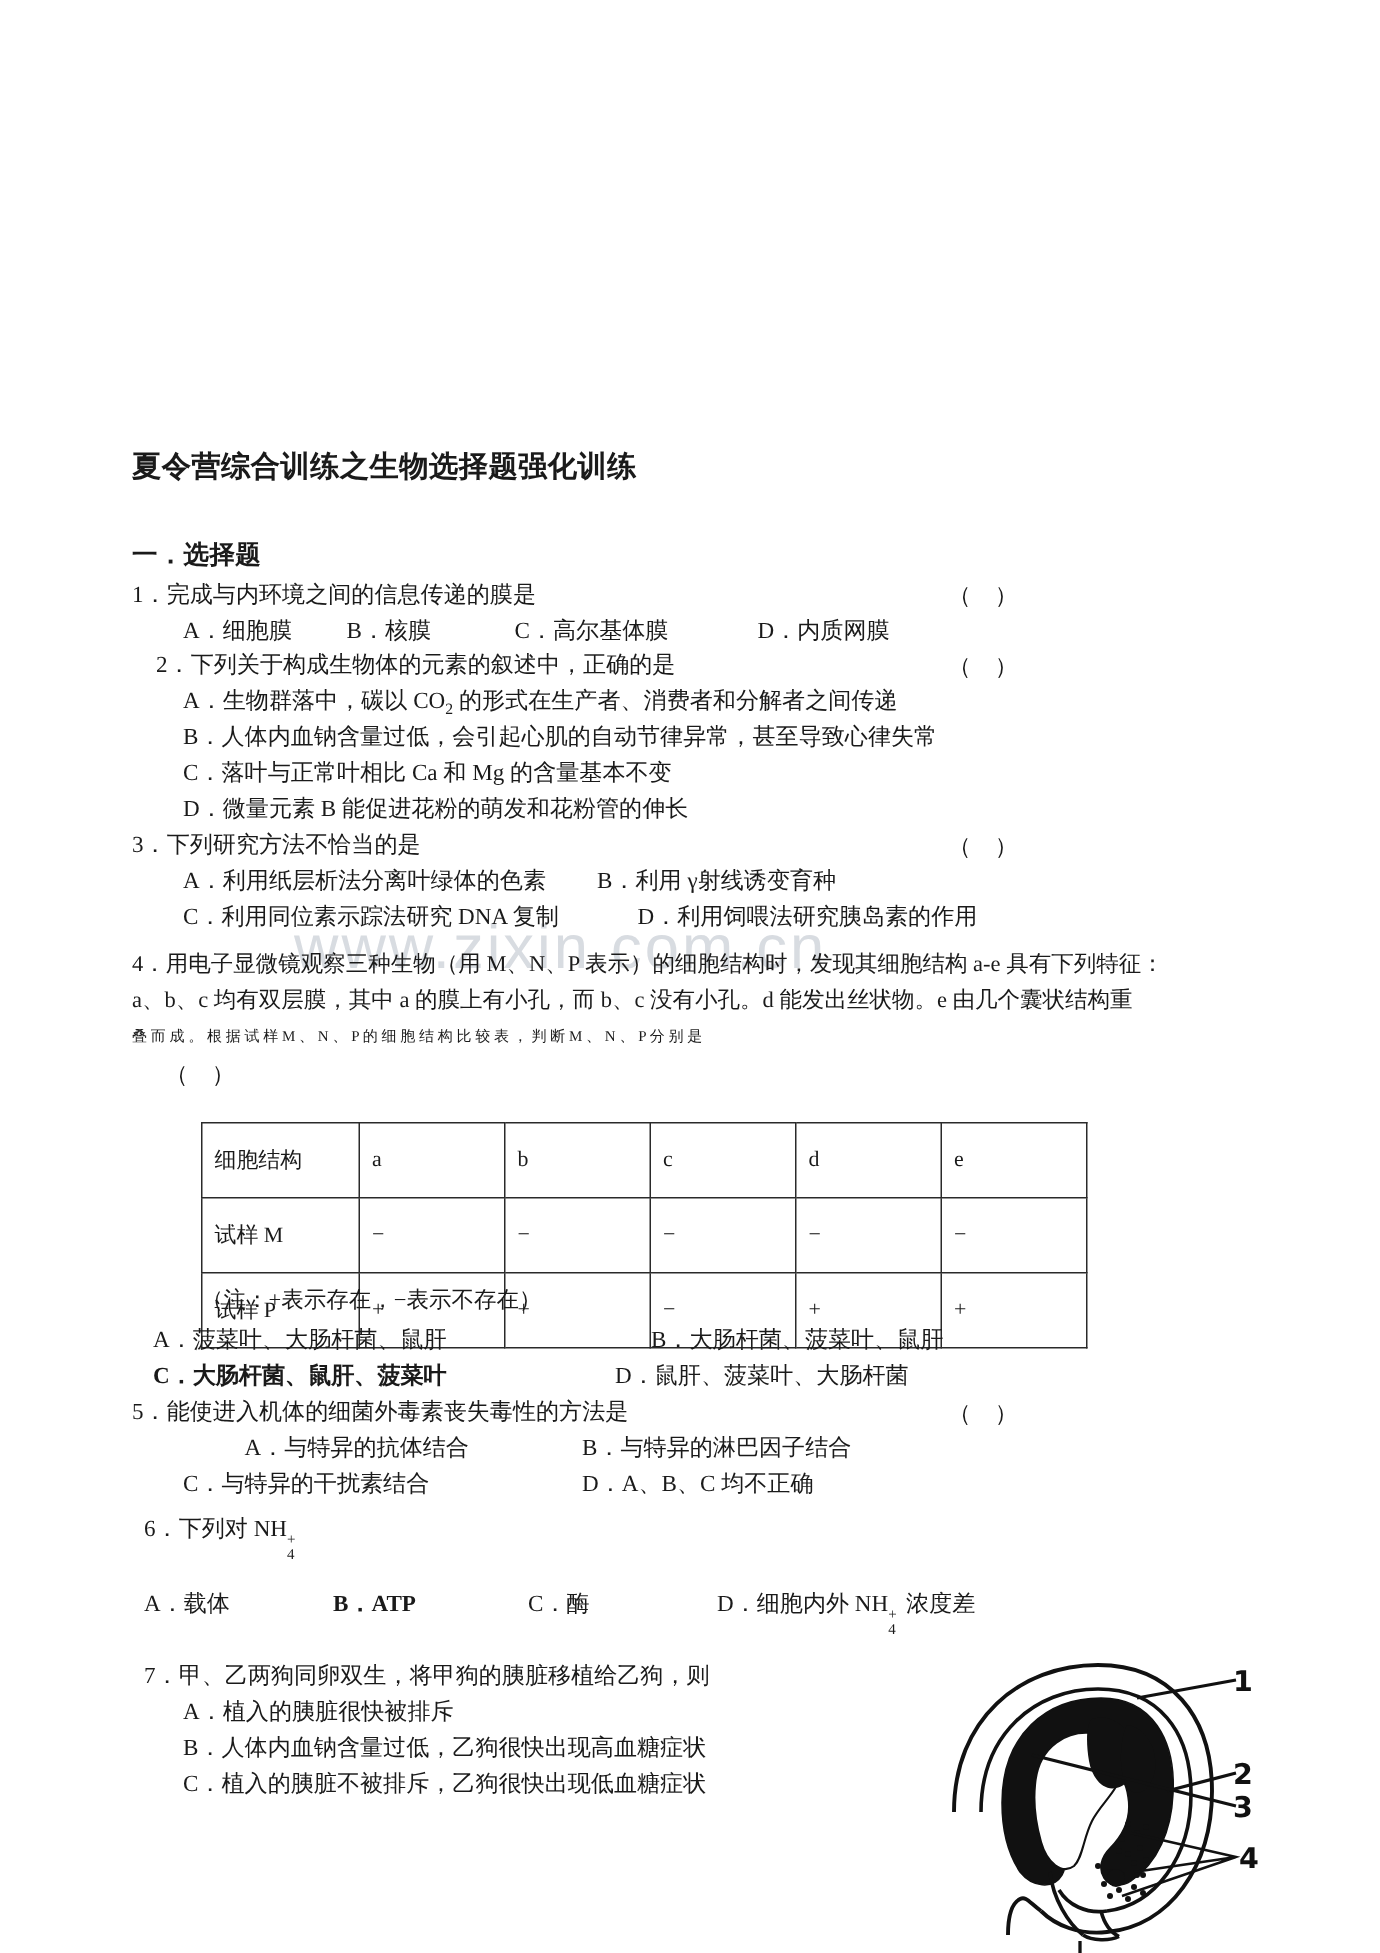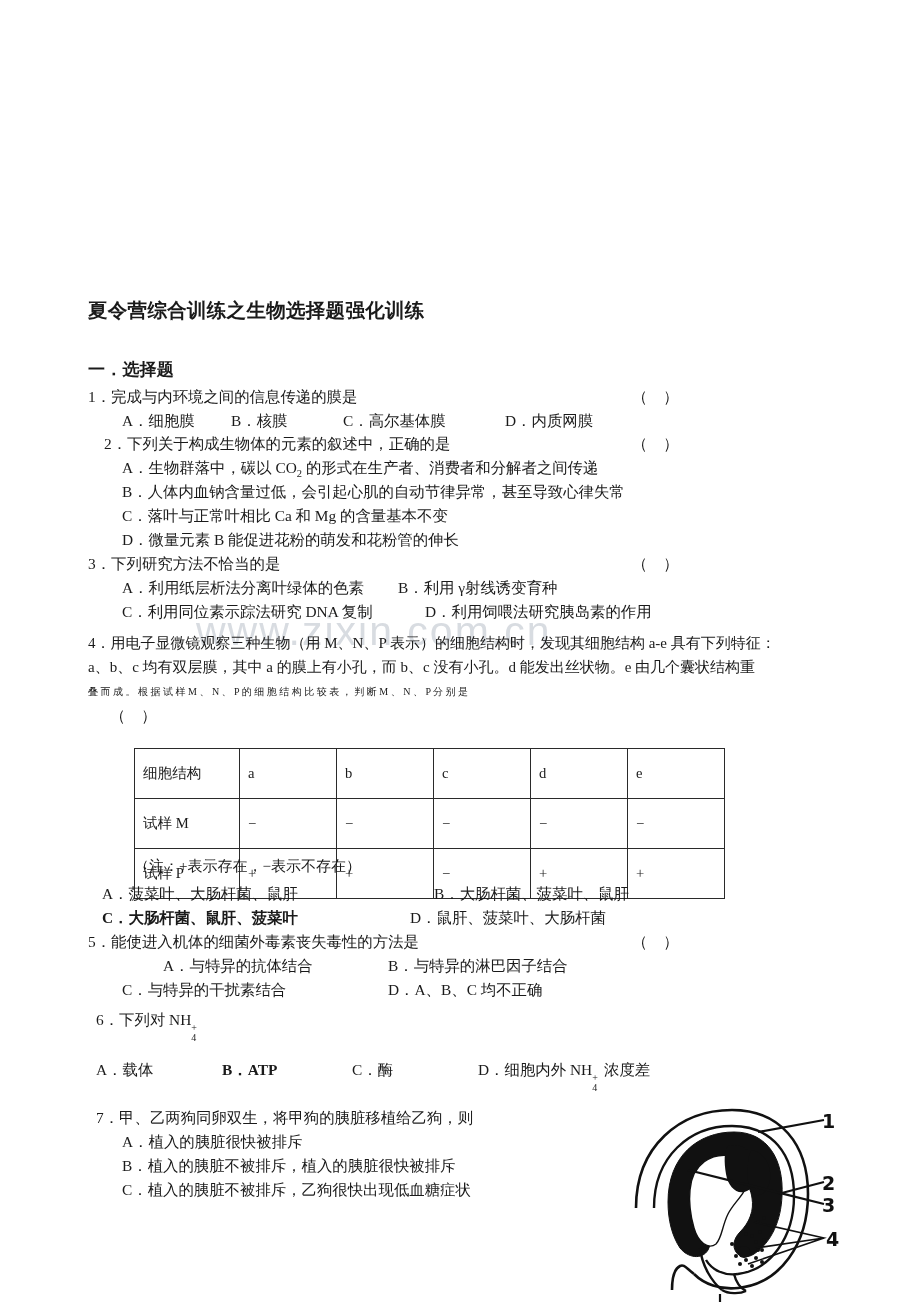--- a/index.html
+++ b/index.html
@@ -231,21 +231,21 @@
     </div>
     <div class="opt" style="left:96px; top:1060px;">A．载体</div>
     <div class="opt" style="left:222px; top:1060px;font-weight:bold;">B．ATP</div>
     <div class="opt" style="left:352px; top:1060px;">C．酶</div>
     <div class="opt" style="left:478px; top:1060px;"><span>D．细胞内外 NH</span><span class="nh4"><span class="ss sup-c">+</span><span class="ss sub-c">4</span></span><span style="display:inline-block;width:8px;"></span><span> 浓度差</span></div>
 
     <div class="qline" style="left:96px; top:1108px;">
       <span>7．</span><span>甲、乙两狗同卵双生，将甲狗的胰脏移植给乙狗，则</span>
     </div>
     <div class="opt" style="left:122px; top:1132px;">A．植入的胰脏很快被排斥</div>
-    <div class="opt" style="left:122px; top:1156px;">B．植入的胰脏不被排斥，植入的胰脏很快被排斥</div>
+    <div class="opt" style="left:122px; top:1156px;">B．人体内血钠含量过低，乙狗很快出现高血糖症状</div>
     <div class="opt" style="left:122px; top:1180px;">C．植入的胰脏不被排斥，乙狗很快出现低血糖症状</div>
 
     <div class="figure">
       <svg width="292" height="204" viewBox="0 0 292 204" xmlns="http://www.w3.org/2000/svg">
 
         <path d="M8 110 C8 48 52 12 104 12 C152 12 180 46 180 96 C180 146 152 186 110 190 C92 192 76 186 66 176" fill="none" stroke="#111" stroke-width="2.6"></path>
         <path d="M66 176 C58 170 56 166 52 168 C46 171 44 180 44 192" fill="none" stroke="#111" stroke-width="2.6"></path>
 
         <path d="M26 110 C26 58 62 28 104 28 C144 28 166 56 166 98 C166 140 142 172 110 176" fill="none" stroke="#111" stroke-width="2.4"></path>
         <path d="M110 176 C96 178 84 172 78 162" fill="none" stroke="#111" stroke-width="2.4"></path>

